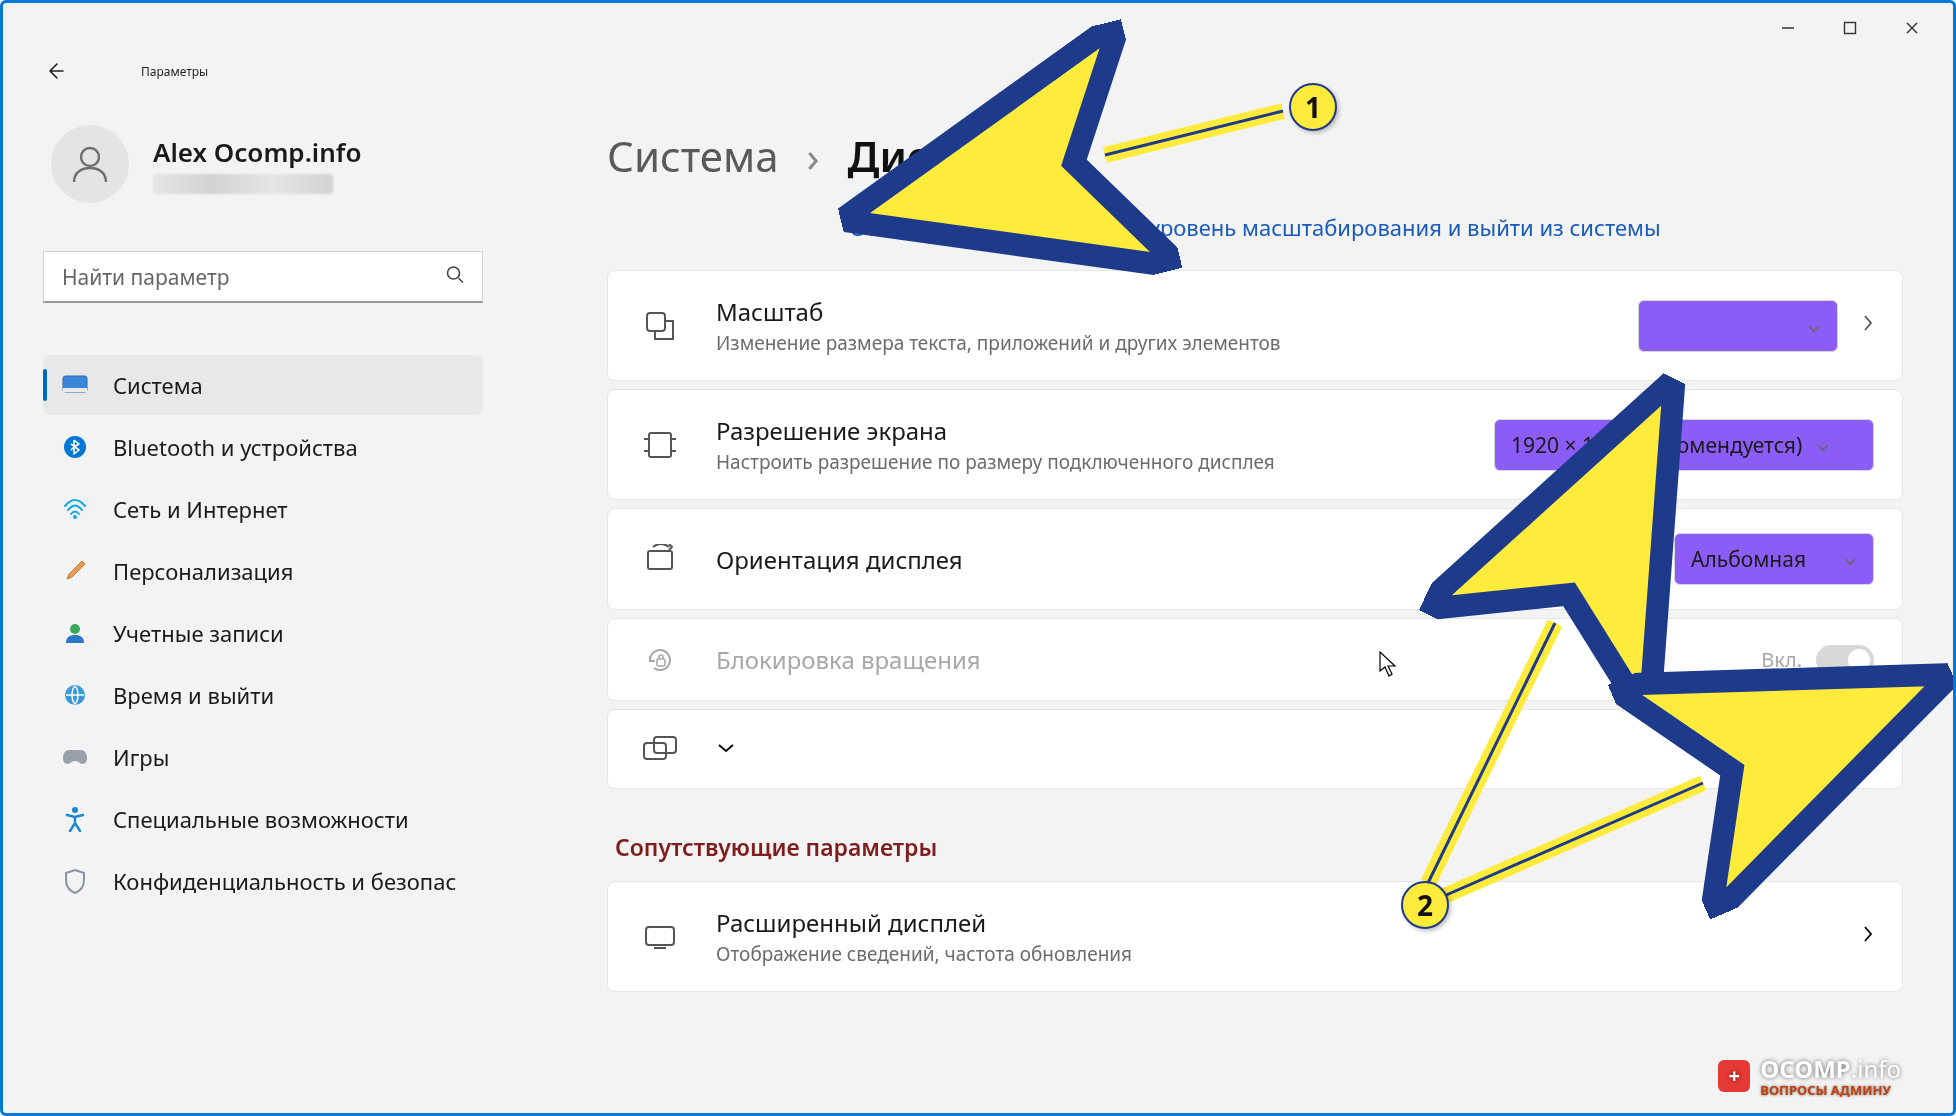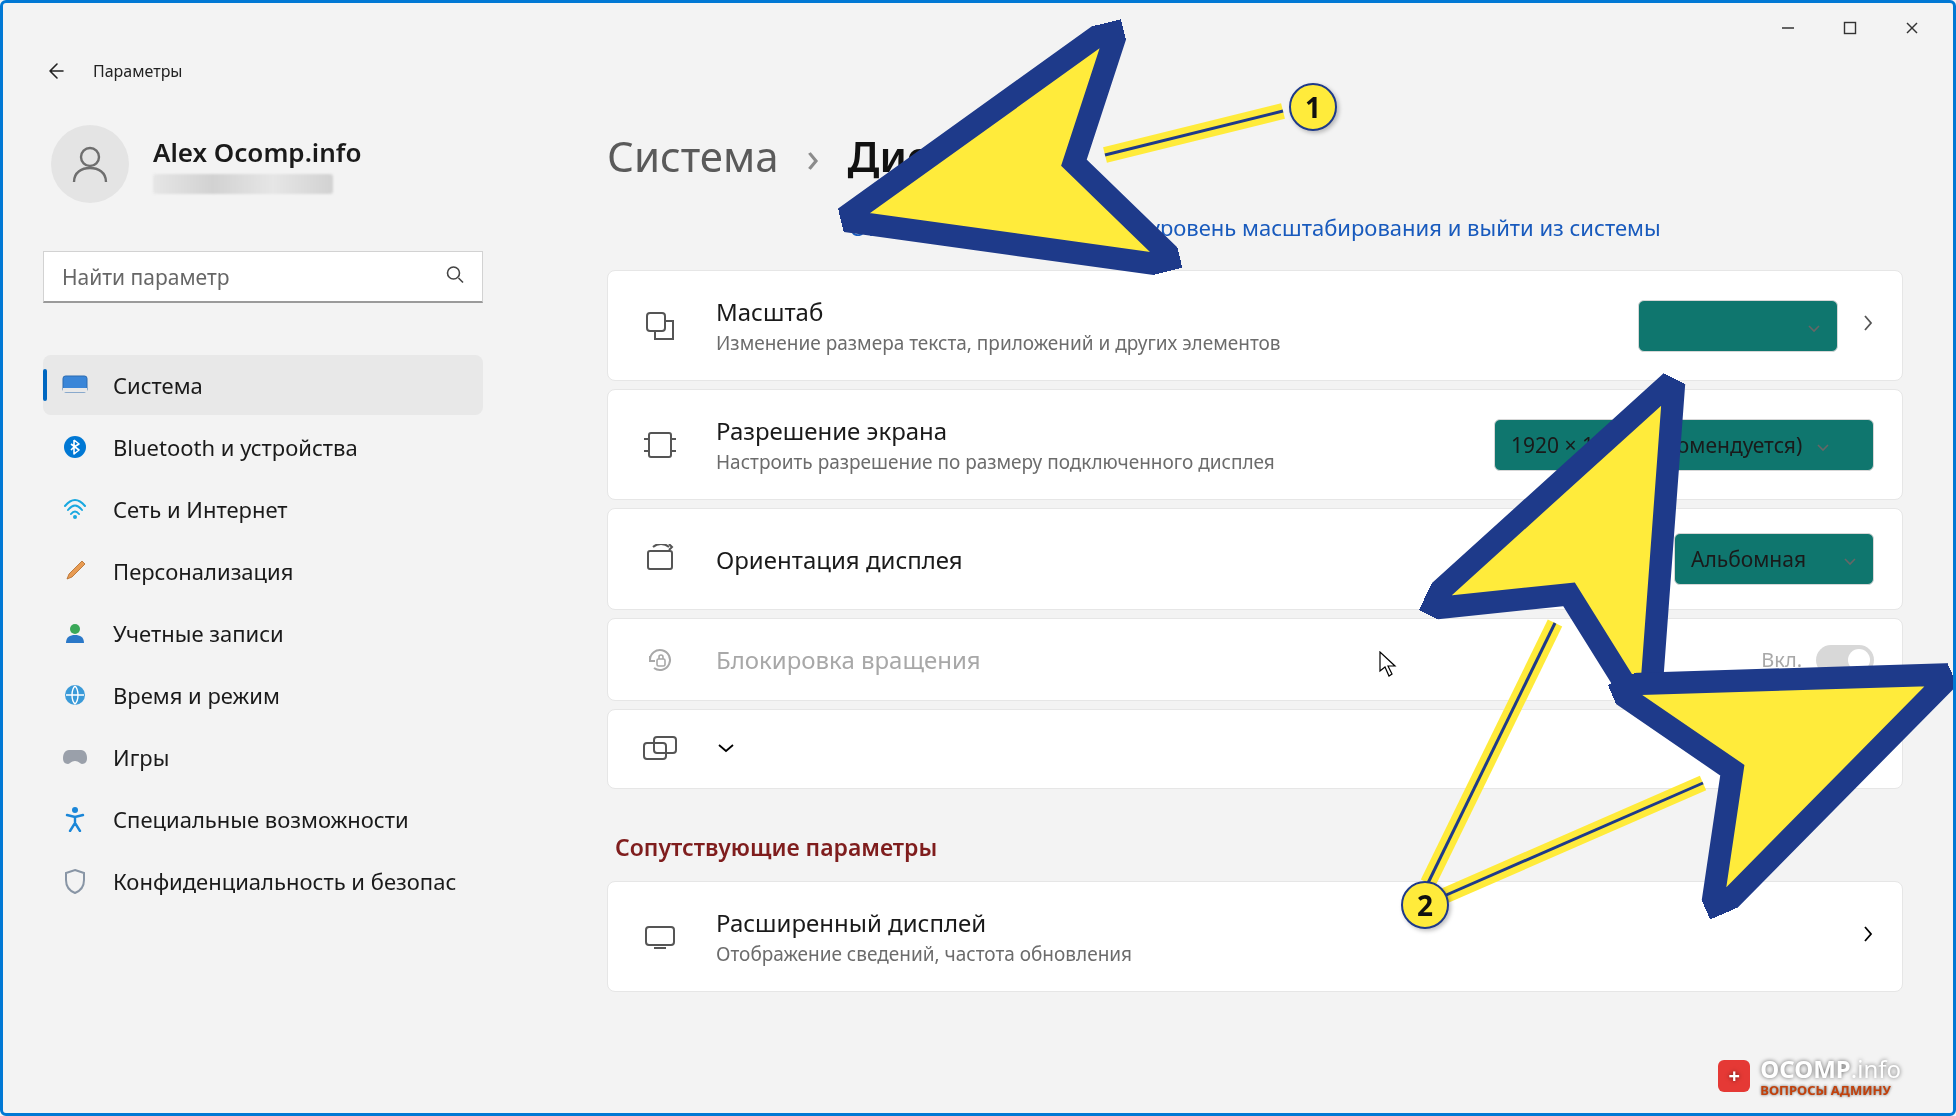--- a/index.html
+++ b/index.html
@@ -16,21 +16,21 @@
 .titlebar {
   height: 50px;
   display: flex;
   align-items: center;
   justify-content: flex-end;
   padding: 0 10px;
 }
 .win-btn { width: 62px; height: 40px; display: flex; align-items: center; justify-content: center; color: #333; }
 .header-row { display: flex; align-items: center; gap: 24px; padding: 0 0 0 38px; margin-top: -6px; height: 48px; }
 .back-arrow { width: 28px; height: 28px; display: inline-flex; align-items: center; justify-content: center; color: #222; }
-.app-title { font-size: 16px; color: #222; }
+.app-title { font-size: 12px; color: #222; margin-left: 48px; }
 .layout { display: flex; height: calc(100% - 50px - 48px); }
 .sidebar { width: 520px; padding: 20px 40px 0 40px; display: flex; flex-direction: column; gap: 24px; }
 .profile { display: flex; align-items: center; gap: 24px; padding: 10px 8px 24px 8px; }
 .avatar { width: 78px; height: 78px; border-radius: 50%; background: #e4e4e4; display: flex; align-items: center; justify-content: center; color: #6e6e6e; }
 .profile-name { font-size: 26px; font-weight: 600; color: #1a1a1a; }
 .profile-sub { width: 180px; height: 20px; margin-top: 4px; background: linear-gradient(90deg,#e6e6e6,#d2d2d2,#e6e6e6,#d2d2d2); border-radius: 3px; filter: blur(1px); }
 .search { position: relative; margin-bottom: 28px; }
 .search input {
   width: 100%; height: 52px; border-radius: 0; border: 1px solid #d2d2d2;
   background: #fff; padding: 0 56px 0 18px; font-size: 21px; color: #222; outline: none;
@@ -59,21 +59,21 @@
   background: #fff; border: 1px solid #e6e6e6; border-radius: 8px;
   display: flex; align-items: center; padding: 24px 28px;
 }
 .card .cicon { width: 48px; display: flex; align-items: center; justify-content: center; color: #555; margin-right: 32px; }
 .card .texts { flex: 1; display: flex; flex-direction: column; gap: 2px; }
 .card .title { font-size: 24px; color: #1a1a1a; }
 .card .desc { font-size: 19px; color: #6c6c6c; }
 .card.disabled .title, .card.disabled .desc, .card.disabled .cicon { color: #a8a8a8; }
 .combo {
   display: flex; align-items: center; gap: 14px; border: 1px solid #d7d7d7;
-  border-radius: 6px; background: #0f766e; height: 52px; padding: 0 16px;
+  border-radius: 6px; background: #8b5cf6; height: 52px; padding: 0 16px;
   font-size: 21px; color: #1a1a1a; min-width: 160px;
 }
 .combo .chev { color: #666; }
 .combo.wide { min-width: 380px; }
 .combo.narrow { min-width: 200px; justify-content: space-between; }
 .combo.empty { min-width: 200px; justify-content: flex-end; }
 .trail { display: flex; align-items: center; gap: 24px; }
 .trail .chev-right { color: #555; }
 .section-hdr { font-size: 23px; font-weight: 600; color: #7f1d1d; margin: 42px 0 18px 8px; }
 .toggle {
@@ -202,21 +202,21 @@
           </span>
         <span>Учетные записи</span>
       </div>
       <div class="nav-item">
         <span class="nicon">
             <svg width="24" height="24" viewBox="0 0 24 24">
               <circle cx="12" cy="12" r="10" fill="#3a9ad8"></circle>
               <path d="M12 3 C8 7 8 17 12 21 C16 17 16 7 12 3 M3 12 H21" fill="none" stroke="#fff" stroke-width="1.4"></path>
             </svg>
           </span>
-        <span>Время и режим</span>
+        <span>Время и выйти</span>
       </div>
       <div class="nav-item">
         <span class="nicon">
             <svg width="28" height="20" viewBox="0 0 28 20">
               <path d="M8 3 H20 C24 3 26 7 26 11 C26 15 24 17 21 17 C19 17 18 14 14 14 C10 14 9 17 7 17 C4 17 2 15 2 11 C2 7 4 3 8 3 Z" fill="#9aa0aa"></path>
             </svg>
           </span>
         <span>Игры</span>
       </div>
       <div class="nav-item">

